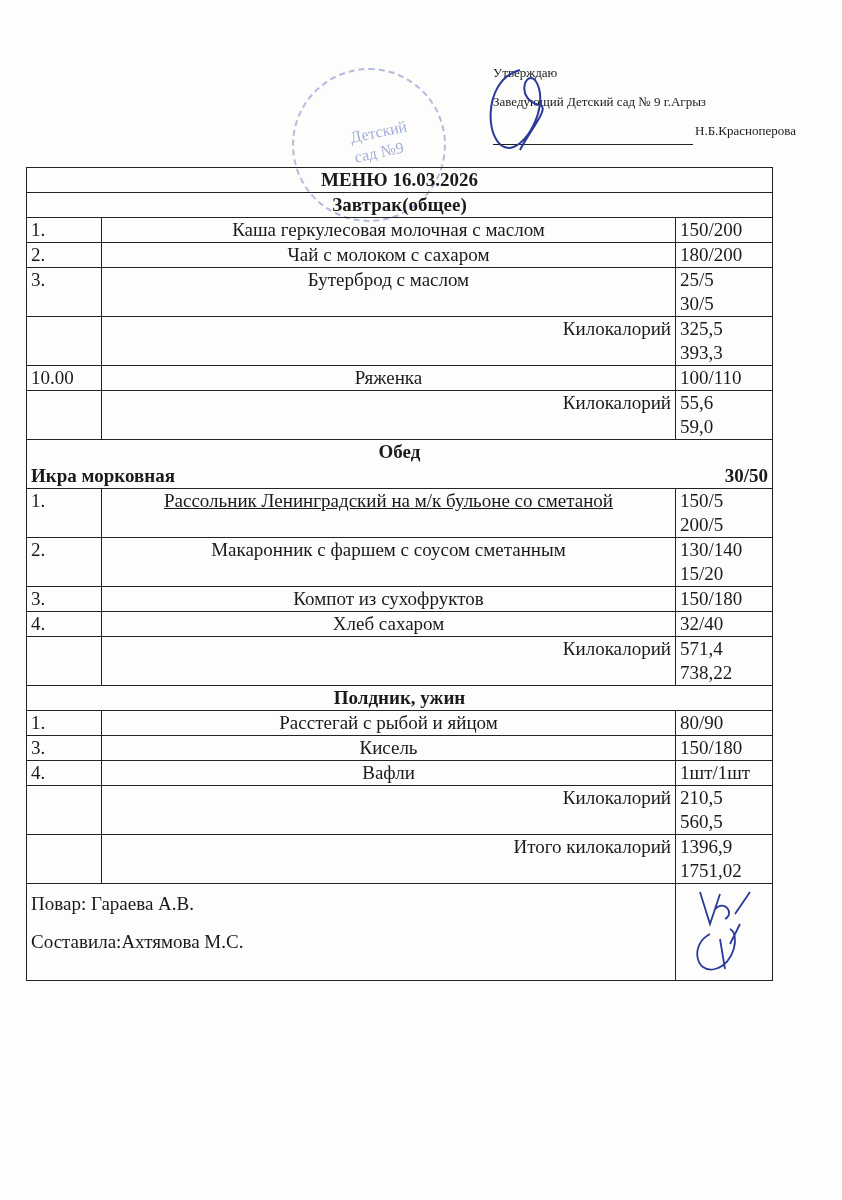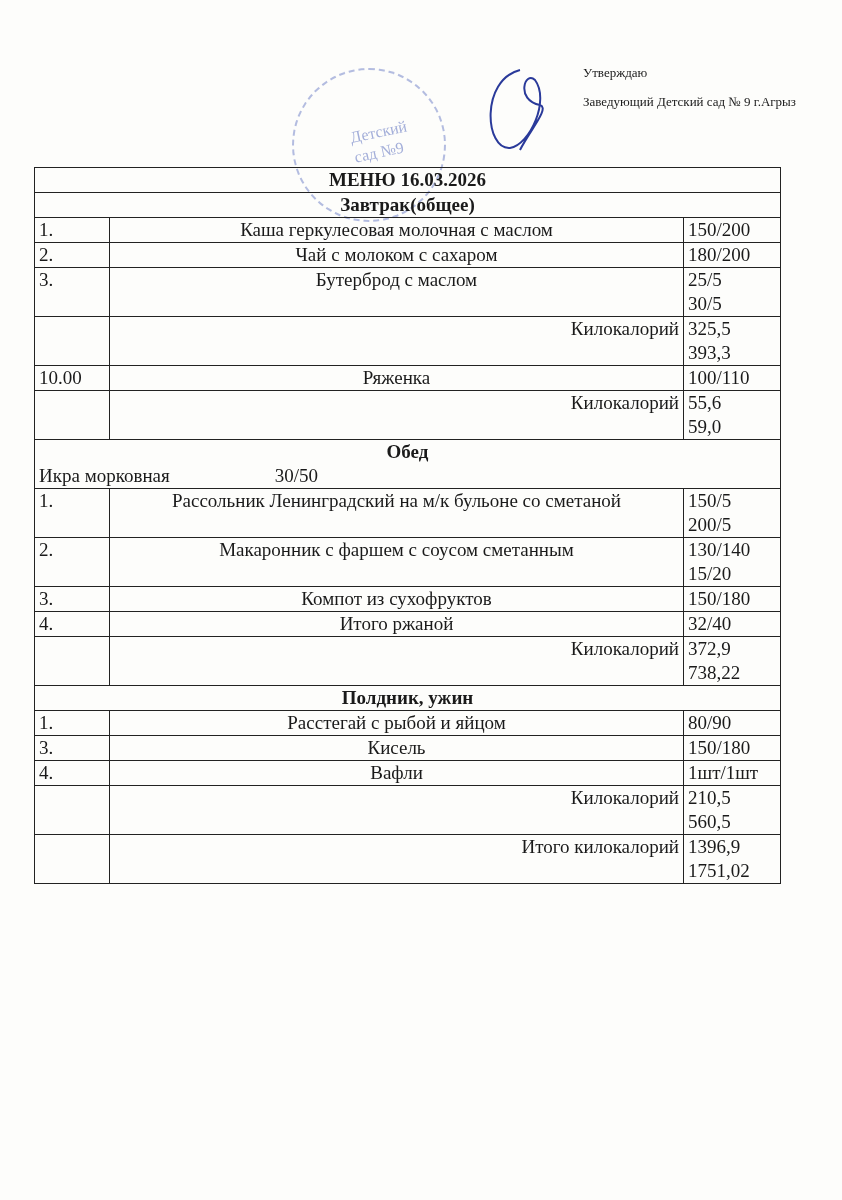--- a/index.html
+++ b/index.html
@@ -12,40 +12,41 @@
     font-size: 13px; line-height: 29px;
   }
   .approval .sig-line { display: inline-block; width: 200px; border-bottom: 1px solid #222; height: 22px; vertical-align: bottom; margin-right: 2px; }
   .stamp {
     position: absolute; left: 292px; top: 68px; width: 150px; height: 150px;
     border-radius: 50%; border: 2px dashed rgba(90,110,190,0.45); pointer-events: none;
   }
   .stamp-text { position: absolute; left: 352px; top: 122px; color: rgba(90,110,190,0.55); font-size: 16px; line-height: 20px; transform: rotate(-12deg); }
   .signature-top { position: absolute; left: 460px; top: 60px; pointer-events: none; }
   table.menu {
-    position: absolute; left: 34px; top: 167px; width: 747px;
+    position: absolute; left: 26px; top: 167px; width: 747px;
     border-collapse: collapse; font-size: 19px;
   }
   table.menu td { border: 1.5px solid #222; padding: 0 4px; vertical-align: top; line-height: 24px; }
   td.num { width: 66px; }
   td.dish { text-align: center; }
   td.portion { width: 88px; text-align: left; }
   td.kcal-label { text-align: right; padding-right: 8px; }
   .center { text-align: center; font-weight: bold; }
   .bold { font-weight: normal; }
-  .snack-line { font-weight: normal; display: flex; justify-content: flex-start; gap: 105px; }
+  .snack-line { font-weight: bold; display: flex; justify-content: space-between; gap: 76px; }
   .footer-cell { height: 82px; padding-top: 8px !important; line-height: 28px; }
   .signature-bottom { vertical-align: middle !important; }
 </style>
 </head>
 <body>
 
 <div class="approval">
   <div>Утверждаю</div>
   <div>Заведующий Детский сад № 9 г.Агрыз</div>
+  <div><span class="sig-line"></span><span>Н.Б.Красноперова</span></div>
 </div>
 
 <div class="stamp"></div>
 <div class="stamp-text">
   <div>Детский</div>
   <div>сад №9</div>
 </div>
 <svg class="signature-top" width="110" height="100">
   <path d="M60 10 C20 20, 25 90, 50 88 C70 85, 90 40, 75 20 C65 10, 55 40, 80 45 C90 48, 70 70, 60 90" fill="none" stroke="#2a3a9a" stroke-width="2"></path>
 </svg>
@@ -104,49 +105,49 @@
     <td colspan="3" class="center">
       <div>Обед</div>
       <div class="snack-line">
             <span>Икра морковная</span>
             <span>30/50</span>
           </div>
     </td>
   </tr>
   <tr>
     <td class="num">1.</td>
-    <td class="dish" style="padding:0 60px;">Рассольник Ленинградский на м/к бульоне со сметаной</td>
+    <td class="dish" style="padding:0 60px;text-decoration:underline;">Рассольник Ленинградский на м/к бульоне со сметаной</td>
     <td class="portion">
           <div>150/5</div>
           <div>200/5</div>
         </td>
   </tr>
   <tr>
     <td class="num">2.</td>
     <td class="dish">Макаронник с фаршем с соусом сметанным</td>
     <td class="portion">
           <div>130/140</div>
           <div>15/20</div>
         </td>
   </tr>
   <tr>
     <td class="num">3.</td>
     <td class="dish">Компот из сухофруктов</td>
     <td class="portion">150/180</td>
   </tr>
   <tr>
     <td class="num">4.</td>
-    <td class="dish">Итого ржаной</td>
+    <td class="dish">Хлеб сахаром</td>
     <td class="portion">32/40</td>
   </tr>
   <tr>
     <td class="num"></td>
     <td class="kcal-label">Килокалорий</td>
     <td class="portion">
-          <div>372,9</div>
+          <div>571,4</div>
           <div>738,22</div>
         </td>
   </tr>
 
   <tr>
         <td colspan="3" class="center">Полдник, ужин</td>
       </tr>
   <tr>
     <td class="num">1.</td>
     <td class="dish">Расстегай с рыбой и яйцом</td>
@@ -172,14 +173,27 @@
   </tr>
   <tr>
     <td class="num"></td>
     <td class="kcal-label bold">Итого килокалорий</td>
     <td class="portion">
           <div>1396,9</div>
           <div>1751,02</div>
         </td>
   </tr>
 
+  <tr>
+    <td colspan="2" class="footer-cell">
+      <div><span class="bold">Повар:</span><span> Гараева А.В.</span></div>
+      <div style="height:14px"></div>
+      <div><span class="bold">Составила:</span><span>Ахтямова М.С.</span></div>
+    </td>
+    <td class="signature-bottom">
+      <svg width="80" height="90">
+        <path d="M20 8 L30 40 L40 10 M35 25 C45 15, 55 30, 45 35 M55 30 L70 8" fill="none" stroke="#2a3a9a" stroke-width="1.8"></path>
+        <path d="M30 50 C10 60, 15 90, 35 85 C55 80, 60 50, 50 45 M40 55 L45 85 M50 60 L60 40" fill="none" stroke="#2a3a9a" stroke-width="1.8"></path>
+      </svg>
+    </td>
+  </tr>
 </tbody>
   </table>
 
 </body></html>

